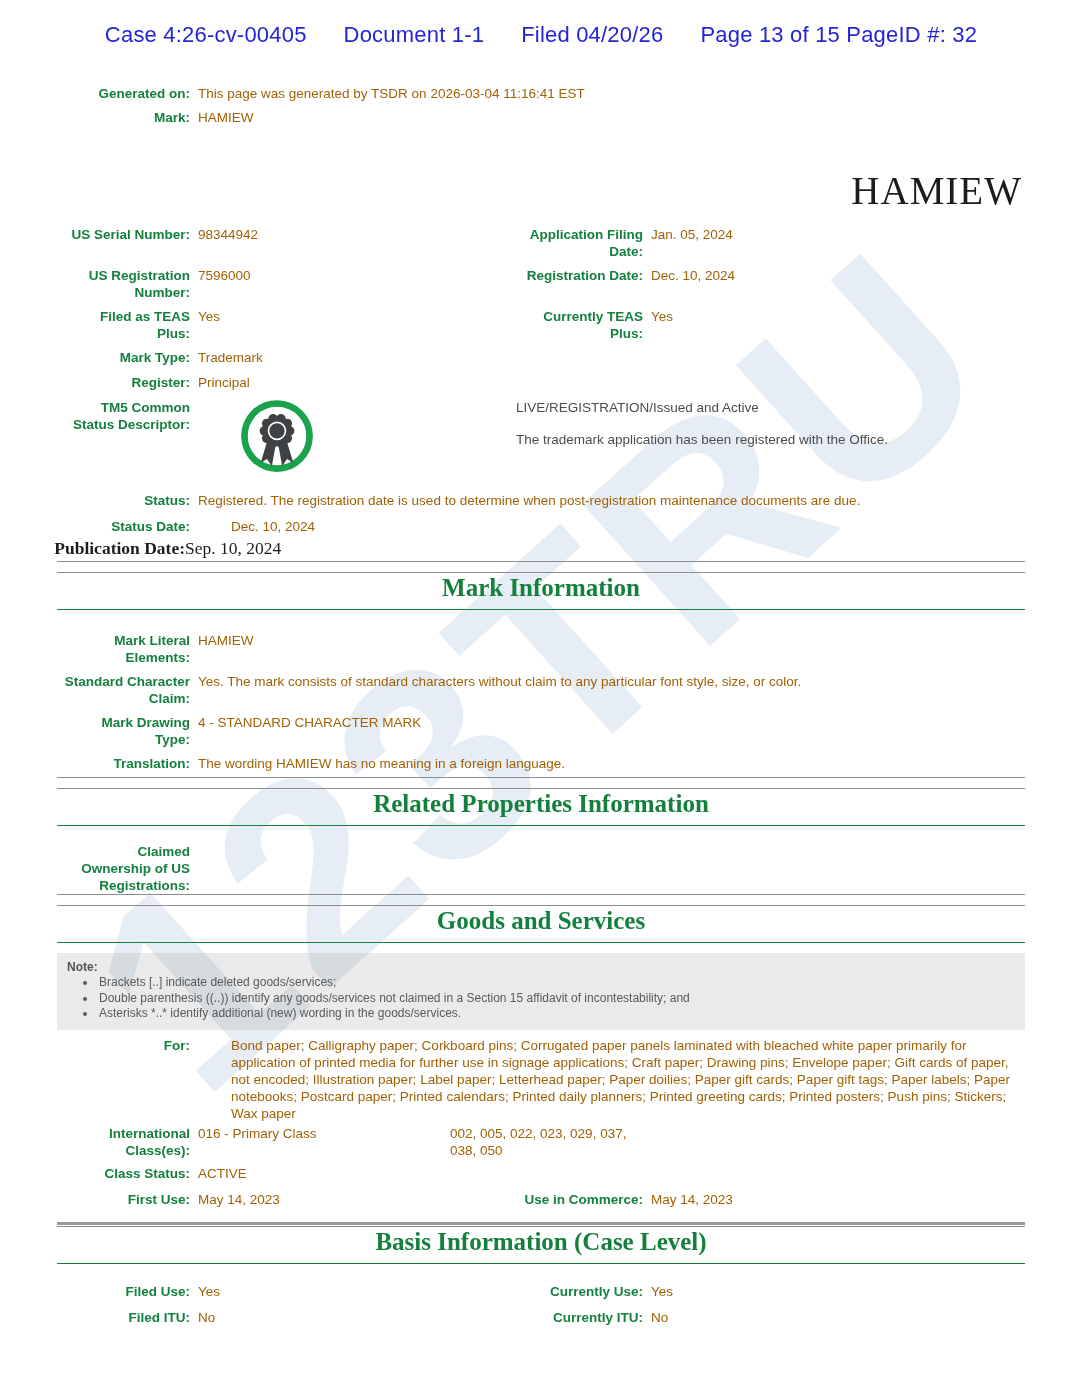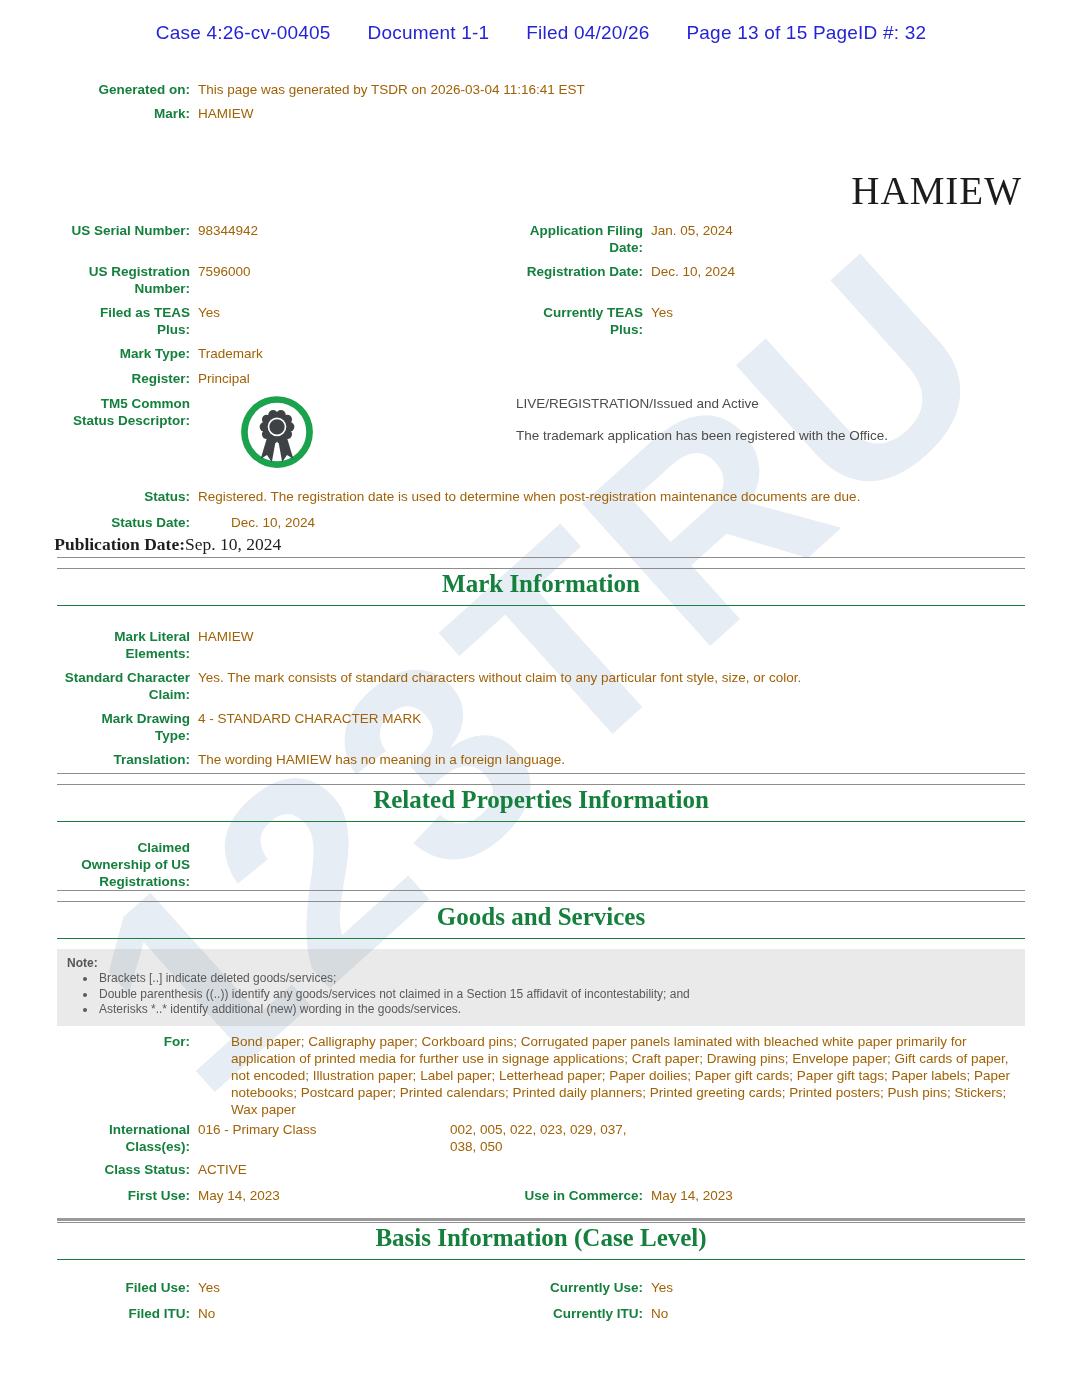--- a/index.html
+++ b/index.html
@@ -14,21 +14,21 @@
     transform:rotate(-42deg);
     font-size:278px; font-weight:bold; letter-spacing:8px;
     color:#e7edf4; white-space:nowrap; z-index:0; user-select:none;
   }
 
   .content { position:relative; z-index:1; padding:0 55px 0 57px; }
 
   
   .caption {
     padding-top:22px; display:flex; justify-content:center; gap:37px;
-    color:#2424d6; font-size:19px; letter-spacing:0.2px;
+    color:#2424d6; font-size:22px; letter-spacing:0.2px;
   }
 
   
   .grid-row {
     display:grid; grid-template-columns:133px 244px 193px auto; column-gap:8px;
     font-size:13.5px; line-height:1.26; color:#4c4c4c;
   }
   .lbl { font-weight:bold; text-align:right; color:#15803d; }
   .val { color:#a16207; }
   .span-right { grid-column:2 / 5; }

